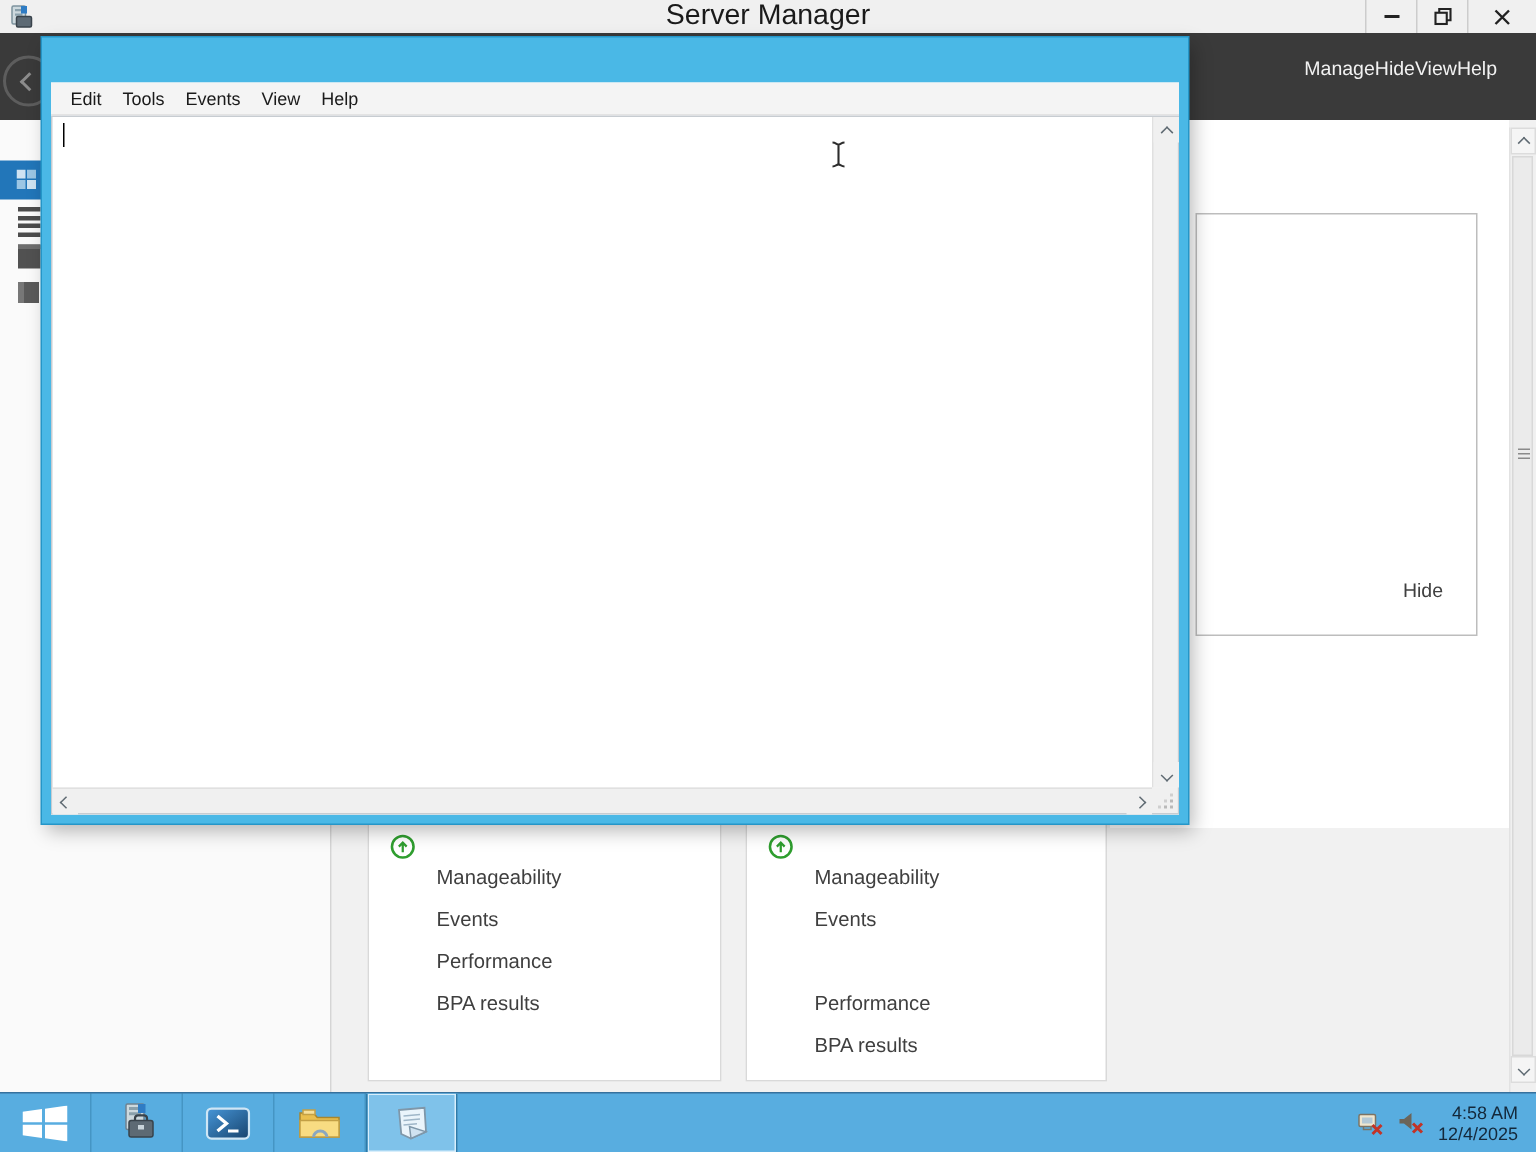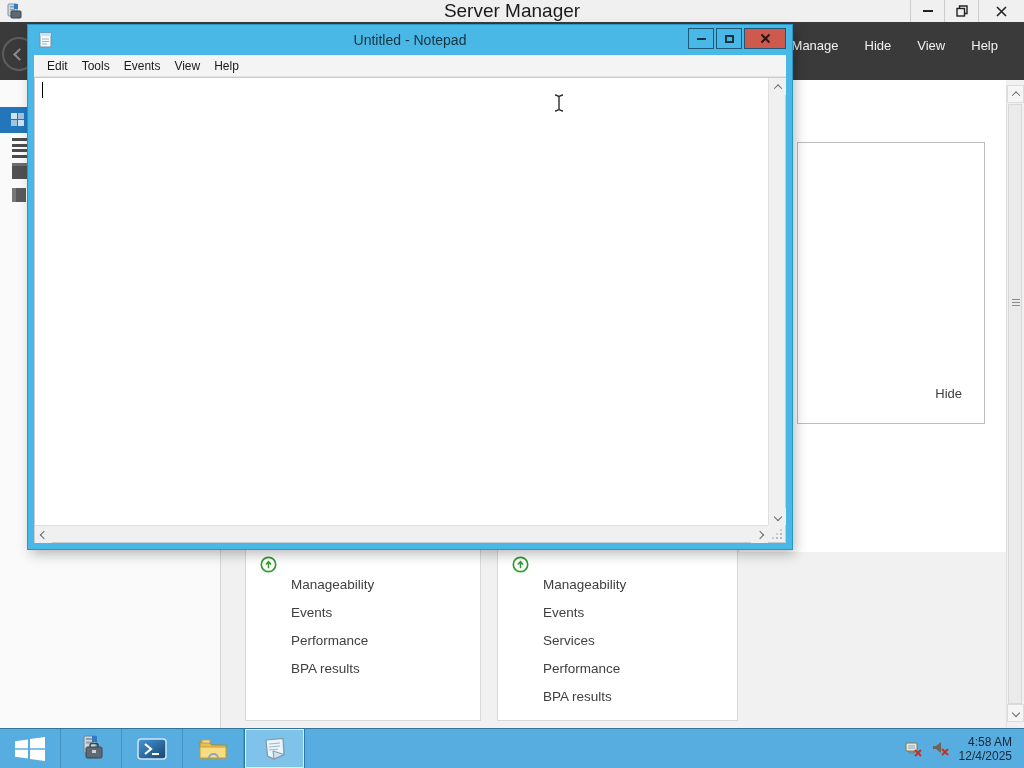--- a/index.html
+++ b/index.html
@@ -31,21 +31,21 @@
   .sm-header {
     position:absolute; left:0; top:22px; width:1024px; height:58px;
     background:#3a3a3a; z-index:1;
   }
   .sm-back {
     position:absolute; left:2px; top:15px; width:34px; height:34px; border-radius:50%;
     border:2px solid #5d5d5d; display:flex; align-items:center; justify-content:center;
   }
   .sm-menu {
     position:absolute; right:0; top:0; height:46px; display:flex; align-items:center;
-    gap:26px; padding-right:26px;
+    padding-right:26px;
   }
   .sm-menu span { color:#f2f2f2; font-size:13px; }
 
   .sm-sidebar {
     position:absolute; left:0; top:80px; width:221px; height:648px;
     background:#fafafa; border-right:1px solid #d5d5d5; z-index:1;
   }
   .sm-nav-selected {
     position:absolute; left:0; top:27px; width:100%; height:26px; background:#2276b9;
   }
@@ -301,55 +301,29 @@
         <svg width="17" height="17" viewBox="0 0 17 17">
           <circle cx="8.5" cy="8.5" r="7.2" fill="#fff" stroke="#2f9e2f" stroke-width="1.7"></circle>
           <path d="M8.5 12.2 V6.2 M5.9 8.4 L8.5 5.7 L11.1 8.4" fill="none" stroke="#2f9e2f" stroke-width="1.5"></path>
         </svg>
       </span>
       <a class="tile-link">Manageability</a>
     </div>
     <div class="tile-row" style="top:238px;">
         <a class="tile-link">Events</a>
       </div>
-    <div class="tile-row" style="top:266px;">
-        <a class="tile-link">Services</a>
-      </div>
     <div class="tile-row" style="top:294px;">
         <a class="tile-link">Performance</a>
       </div>
     <div class="tile-row" style="top:322px;">
         <a class="tile-link">BPA results</a>
       </div>
   </div>
 
   <div class="np-window">
-    <div class="np-titlebar">
-      <span class="np-app-icon">
-        <svg width="15" height="16" viewBox="0 0 15 16">
-          <rect x="2" y="1" width="11" height="14" fill="#f4fafd" stroke="#76909f"></rect>
-          <rect x="2" y="1" width="11" height="3" fill="#cfe0ea"></rect>
-          <path d="M4 7 h7 M4 9.5 h7 M4 12 h5" stroke="#9db4c4" stroke-width="1"></path>
-        </svg>
-      </span>
-      <span class="np-title">Untitled - Notepad</span>
-      <div class="np-btns">
-        <div class="np-btn">
-            <span class="glyph-min"></span>
-          </div>
-        <div class="np-btn">
-            <span class="glyph-max"></span>
-          </div>
-        <div class="np-btn close">
-          <svg width="11" height="11" viewBox="0 0 11 11">
-            <path d="M1.5 1.5 L9.5 9.5 M9.5 1.5 L1.5 9.5" stroke="#2a1512" stroke-width="2"></path>
-          </svg>
-        </div>
-      </div>
-    </div>
 
     <div class="np-inner">
       <div class="np-menubar">
         <span>Edit</span>
         <span>Tools</span>
         <span>Events</span>
         <span>View</span>
         <span>Help</span>
       </div>
       <div class="np-body">

